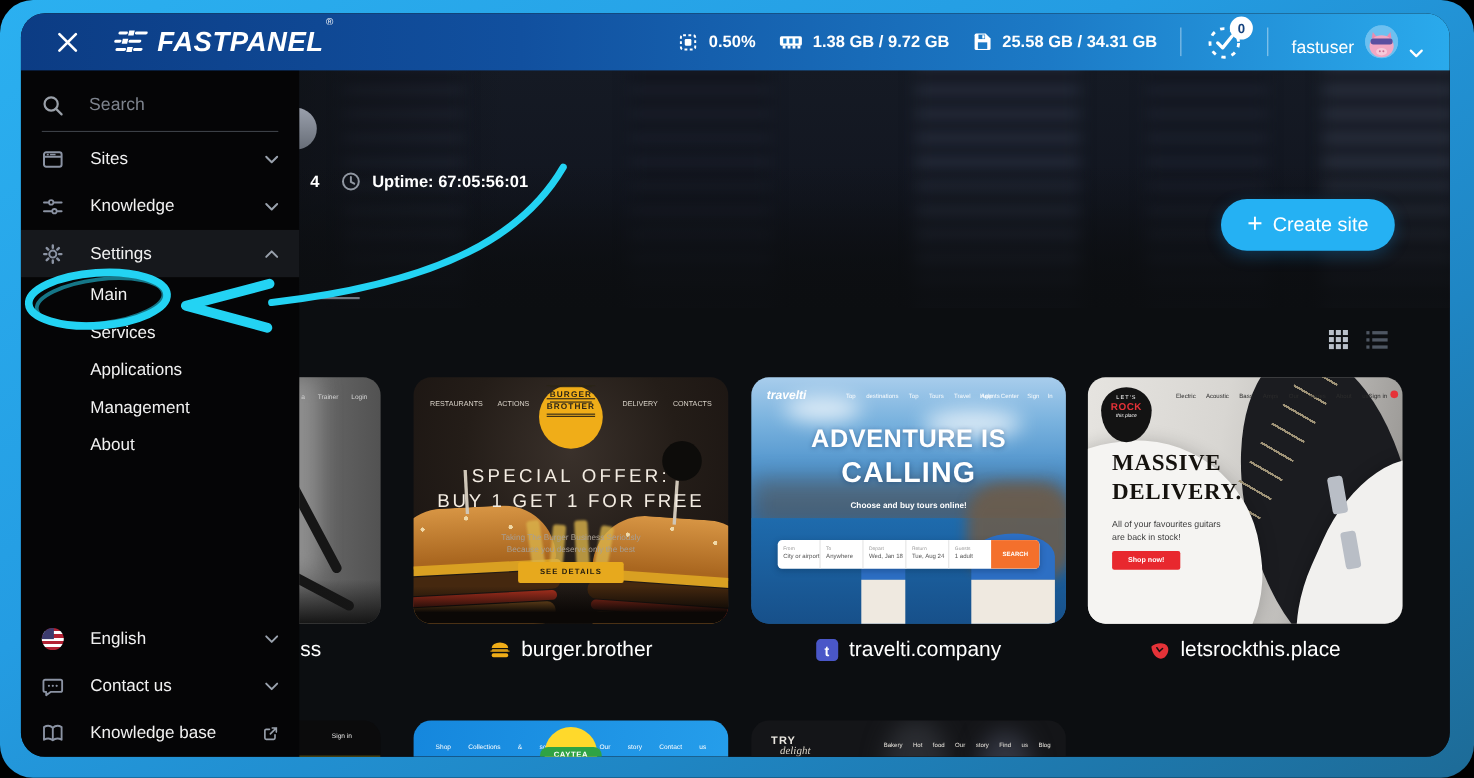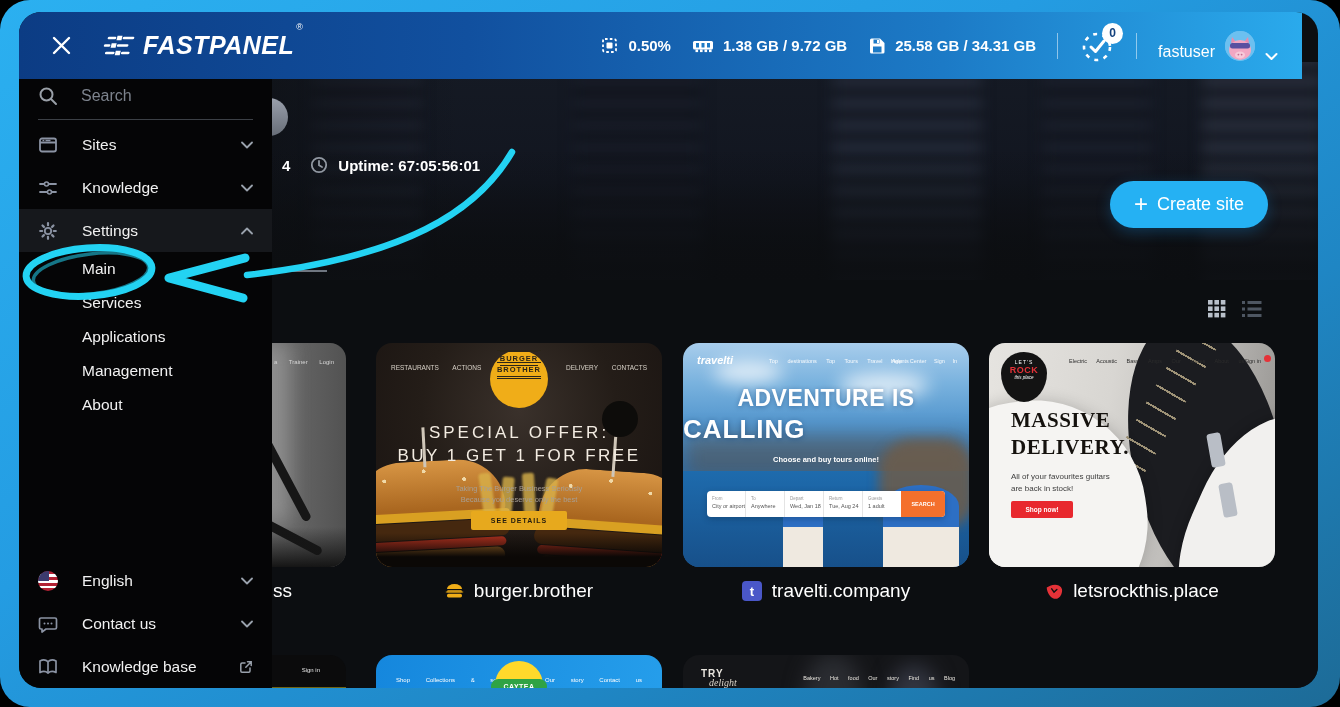--- a/index.html
+++ b/index.html
@@ -4,21 +4,21 @@
 <style>
   * { margin:0; padding:0; box-sizing:border-box; }
   html,body { width:1340px; height:707px; background:#000; font-family:"Liberation Sans", sans-serif; overflow:hidden; }
 
   .frame { position:absolute; inset:0; width:1340px; height:707px; border-radius:30px;
     background:linear-gradient(150deg,#2bb0f0 0%, #249ce2 40%, #1f86c4 70%, #1d6b97 100%); overflow:hidden; }
   .app { position:absolute; top:12px; left:19px; right:22px; bottom:19px; border-radius:22px;
     background:#0c0e11; overflow:hidden; }
 
   
-  .topbar { position:absolute; top:0; left:0; right:16px; height:67px;
+  .topbar { position:absolute; top:0; left:0; right:0; height:52px;
     background:linear-gradient(90deg,#0c3c84 0%, #11509f 35%, #1c7ac6 72%, #2aaaec 100%);
     display:flex; align-items:center; color:#fff; z-index:20; }
   .tb-left { display:flex; align-items:center; gap:30px; padding-left:30px; }
   .close-btn { width:24px; height:24px; display:flex; align-items:center; justify-content:center; cursor:pointer; }
   .logo { display:flex; align-items:center; gap:10px; }
   .logo-text { font-style:italic; font-weight:800; font-size:25px; letter-spacing:.5px; }
   .logo-reg { font-size:9px; vertical-align:top; position:relative; top:-9px; margin-left:2px; font-style:normal; }
   .tb-right { margin-left:auto; display:flex; align-items:center; gap:21px; padding-right:24px; font-size:15px; font-weight:700; }
   .stat { display:flex; align-items:center; gap:9px; white-space:nowrap; }
   .tb-divider { width:1px; height:26px; background:rgba(255,255,255,.5); }
@@ -117,21 +117,21 @@
   .t-travel { background:linear-gradient(180deg,#a8cdec 0%,#79b2de 18%,#4f93cc 38%,#2f74b4 55%,#2268a8 78%,#1d5f9d 100%); color:#fff; }
   .t-travel .cloud { position:absolute; background:#fff; border-radius:50%; filter:blur(9px); opacity:.75; }
   .t-travel .mtn { position:absolute; left:0; right:0; top:92px; height:46px; background:#5a5148; filter:blur(10px); opacity:.55; }
   .t-travel .sea { position:absolute; left:0; right:0; top:128px; bottom:0;
     background:linear-gradient(180deg,#1e6bad,#17508a), repeating-linear-gradient(180deg, rgba(255,255,255,.05) 0 2px, transparent 2px 6px); }
   .t-travel .cliff { position:absolute; right:-6px; top:96px; width:96px; height:90px; background:#6e5c49; border-radius:35%; filter:blur(6px); opacity:.85; }
   .t-travel .tlogo { position:absolute; top:11px; left:14px; font-size:11px; font-weight:700; font-style:italic; }
   .t-travel .mini-nav { position:absolute; top:15px; left:86px; font-size:5.5px; opacity:.95; word-spacing:8px; }
   .t-travel .mini-nav-r { position:absolute; top:15px; right:12px; font-size:5.5px; opacity:.95; word-spacing:6px; }
   .t-travel .h1 { position:absolute; top:42px; width:100%; text-align:center; font-size:23px; font-weight:800; letter-spacing:.5px; text-shadow:0 1px 5px rgba(0,40,90,.4); z-index:2; }
-  .t-travel .h2 { position:absolute; top:71px; width:100%; font-size:26px; font-weight:800; letter-spacing:1px; text-shadow:0 1px 5px rgba(0,40,90,.4); z-index:2; }
+  .t-travel .h2 { position:absolute; top:71px; width:100%; text-align:center; font-size:26px; font-weight:800; letter-spacing:1px; text-shadow:0 1px 5px rgba(0,40,90,.4); z-index:2; }
   .t-travel .sub { position:absolute; top:112px; width:100%; text-align:center; font-size:7.5px; font-weight:700; z-index:2; }
   .t-travel .sbar { position:absolute; top:148px; left:50%; transform:translateX(-50%); width:238px; height:26px;
     background:#fff; border-radius:4px; display:flex; overflow:hidden; z-index:3; box-shadow:0 2px 6px rgba(0,30,60,.3); }
   .t-travel .cell { flex:1; border-right:1px solid #e4e4e4; color:#555; font-size:5.5px; padding:4px 0 0 5px; line-height:1.6; }
   .t-travel .cell b { display:block; color:#999; font-size:4.5px; font-weight:400; }
   .t-travel .sbtn { width:44px; background:#f4702c; color:#fff; font-size:5.5px; font-weight:700;
     display:flex; align-items:center; justify-content:center; }
   .dome { position:absolute; z-index:2; }
   .dome .cap { background:#2d6fc4; border-radius:50% 50% 0 0; }
   .dome .body { background:#efe9e0; border-radius:0 0 6px 6px; }

